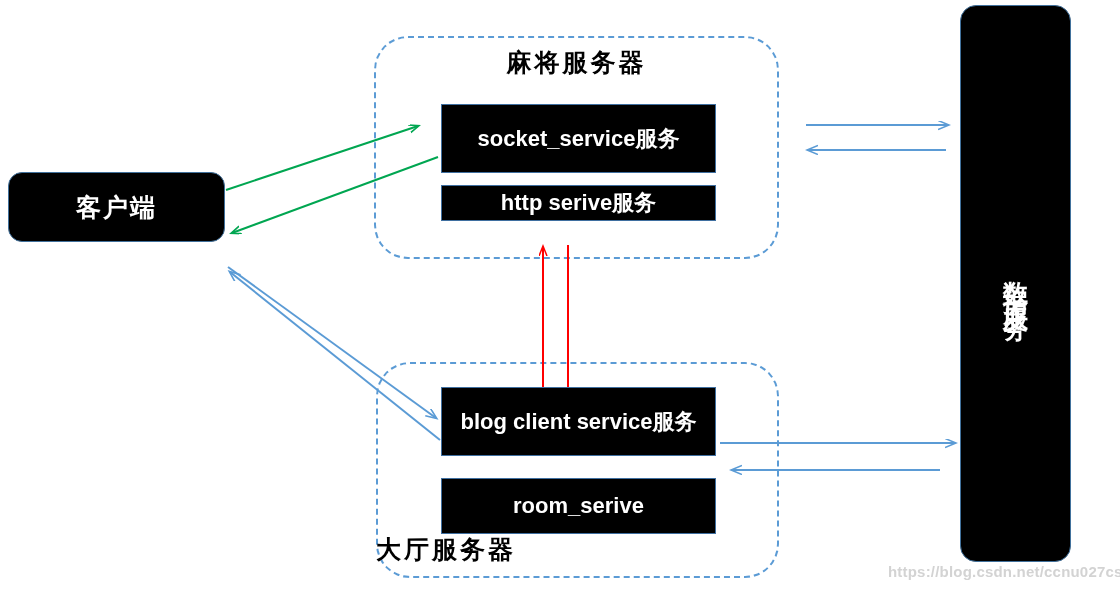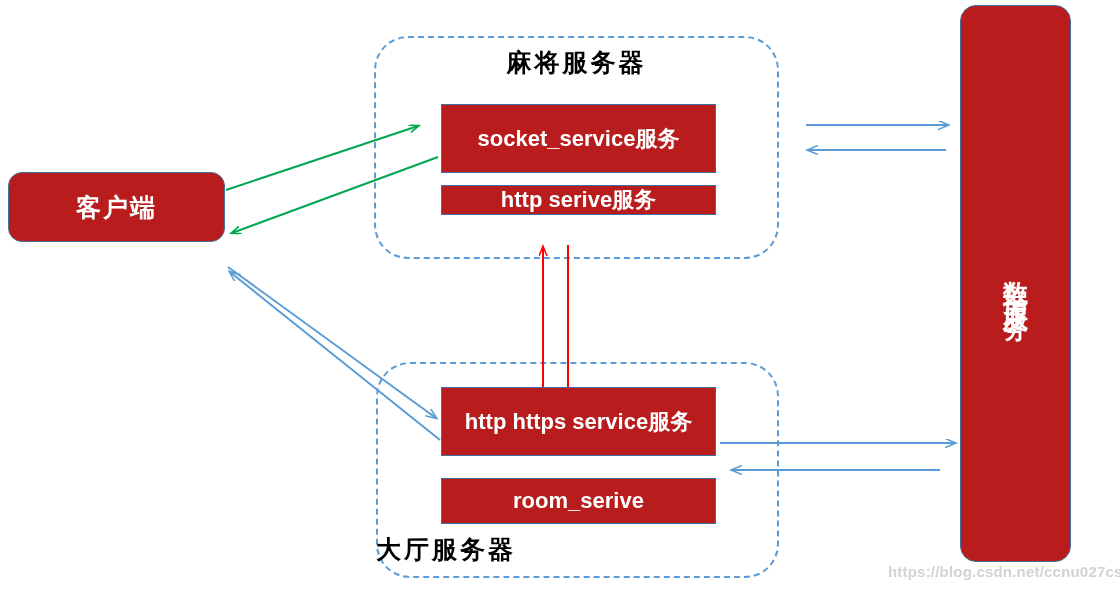--- a/index.html
+++ b/index.html
@@ -26,21 +26,21 @@
     height: 591px;
     pointer-events: none;
   }
   .node {
     position: absolute;
     box-sizing: border-box;
     display: flex;
     align-items: center;
     justify-content: center;
     color: #ffffff;
-    background: #b91c1c;
+    background: #000000;
     border: 1px solid #41719C;
     text-align: center;
     line-height: 1.15;
   }
   .node-client {
     left: 8px;
     top: 172px;
     width: 217px;
     height: 70px;
     border-radius: 14px;
@@ -62,23 +62,23 @@
     line-height: 1;
   }
   .node-service {
     left: 441px;
     width: 275px;
     height: 46px;
     font-size: 22px;
     border: 1px solid #3f6fa0;
   }
   #svc-socket { top: 104px; height: 69px; }
-  #svc-http   { top: 185px; height: 30px; }
+  #svc-http   { top: 185px; height: 36px; }
   #svc-client { top: 387px; height: 69px; }
-  #svc-room   { top: 478px; height: 46px; }
+  #svc-room   { top: 478px; height: 56px; }
 
   .group {
     position: absolute;
     box-sizing: border-box;
     border: 2px dashed #5B9BD5;
     border-radius: 34px;
     background: transparent;
   }
   #group-mahjong {
     left: 374px;
@@ -168,18 +168,18 @@
 
   <div class="node node-client">客户端</div>
 
   <div class="node node-db">
     <span class="vertical-text">数据库服务</span>
   </div>
 
   <div class="node node-service" id="svc-socket">socket_service服务</div>
   <div class="node node-service" id="svc-http">http serive服务</div>
 
-  <div class="node node-service" id="svc-client">http https service服务</div>
+  <div class="node node-service" id="svc-client">blog client service服务</div>
   <div class="node node-service" id="svc-room">room_serive</div>
 
   <div id="watermark">https://blog.csdn.net/ccnu027cs</div>
 
 </div>
 
 </body></html>

